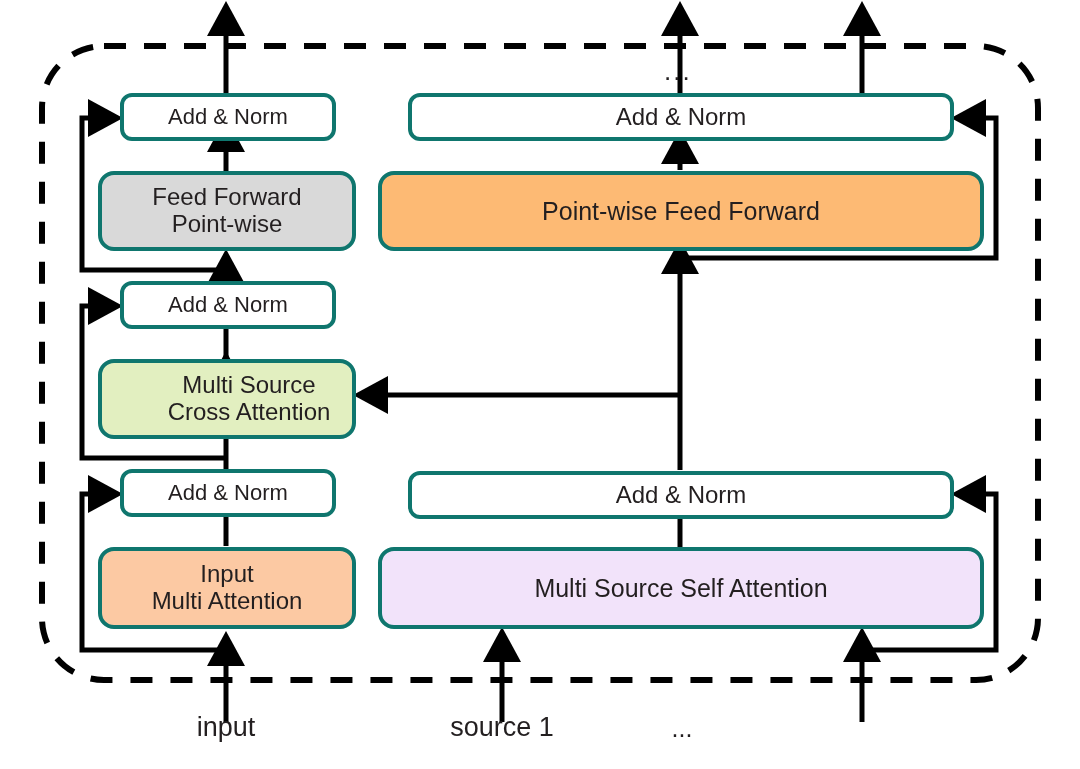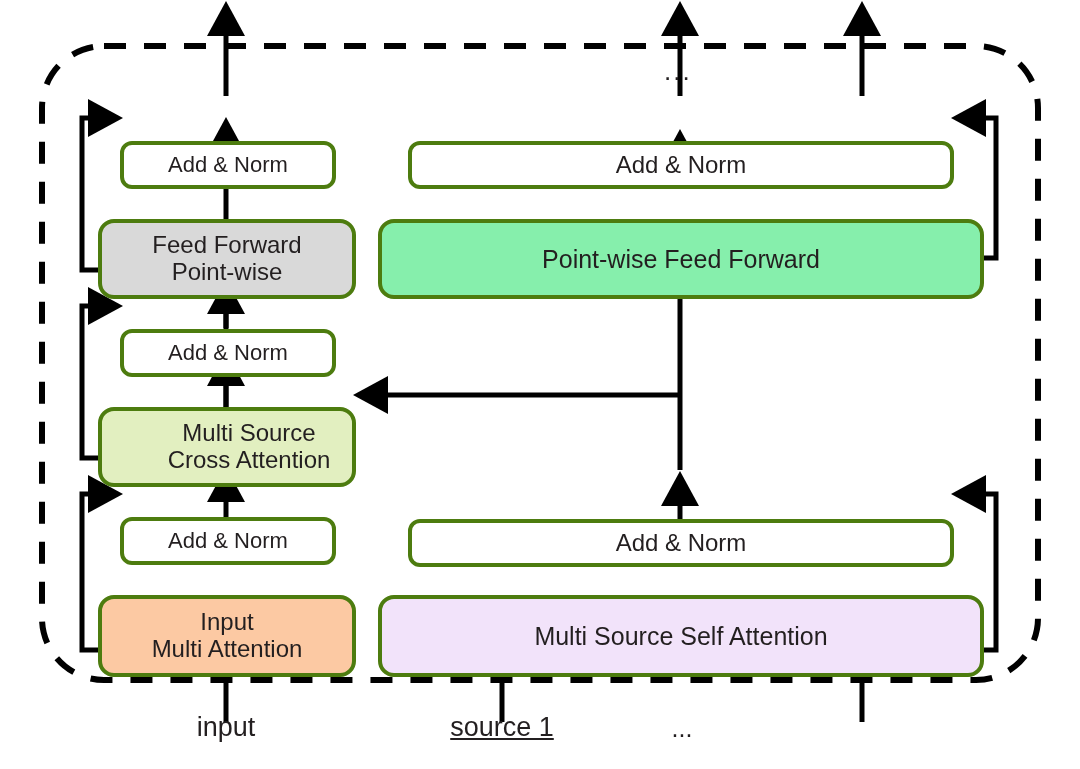--- a/index.html
+++ b/index.html
@@ -1,21 +1,21 @@
 <!DOCTYPE html>
 <html><head>
 <meta charset="utf-8">
 <style>
   html,body{margin:0;padding:0;background:#ffffff;}
   body{font-family:"Liberation Sans",sans-serif;}
   #stage{position:relative;width:1080px;height:769px;background:#ffffff;overflow:hidden;}
   svg.layer{position:absolute;left:0;top:0;width:1080px;height:769px;}
-  .blk{position:absolute;box-sizing:border-box;border:4px solid #4d7c0f;border-radius:12px;
+  .blk{position:absolute;box-sizing:border-box;border:4px solid #0f766e;border-radius:12px;
        display:flex;align-items:center;justify-content:center;text-align:center;
-       color:#231f20;background:#fff;line-height:1.12;margin-top:48px;}
+       color:#231f20;background:#fff;line-height:1.12;}
   .blk.big{border-radius:16px;}
   .lbl{position:absolute;color:#231f20;white-space:nowrap;}
   .dots{position:absolute;color:#231f20;letter-spacing:2px;}
 </style>
 </head>
 <body>
 
 <div id="stage">
 
   <svg class="layer" viewBox="0 0 1080 769">
@@ -97,39 +97,39 @@
     <div>
       <div>Input</div>
       <div>Multi Attention</div>
     </div>
   </div>
 
   <div class="blk" style="left:408px;top:93px;width:546px;height:48px;font-size:24px;background:#ffffff;">
     <span>Add &amp; Norm</span>
   </div>
 
-  <div class="blk big" style="left:378px;top:171px;width:606px;height:80px;font-size:25px;background:#86efac;">
+  <div class="blk big" style="left:378px;top:171px;width:606px;height:80px;font-size:25px;background:#fdba74;">
     <span>Point-wise Feed Forward</span>
   </div>
 
   <div class="blk" style="left:408px;top:471px;width:546px;height:48px;font-size:24px;background:#ffffff;">
     <span>Add &amp; Norm</span>
   </div>
 
   <div class="blk big" style="left:378px;top:547px;width:606px;height:82px;font-size:25px;background:#f2e3fa;align-items:center;">
     <span>Multi Source Self Attention</span>
   </div>
 
   <div class="dots" style="left:664px;top:56px;font-size:26px;">
     <span>...</span>
   </div>
 
   <div class="lbl" style="left:226px;top:712px;transform:translateX(-50%);font-size:27px;">
     <span>input</span>
   </div>
-  <div class="lbl" style="left:502px;top:712px;transform:translateX(-50%);font-size:27px;text-decoration:underline;">
+  <div class="lbl" style="left:502px;top:712px;transform:translateX(-50%);font-size:27px;">
     <span>source 1</span>
   </div>
   <div class="lbl" style="left:682px;top:714px;transform:translateX(-50%);font-size:25px;">
     <span>...</span>
   </div>
 
 </div>
 
 </body></html>

